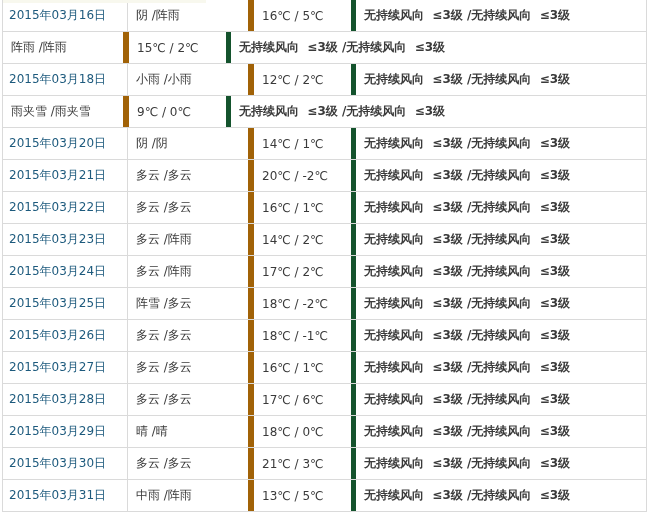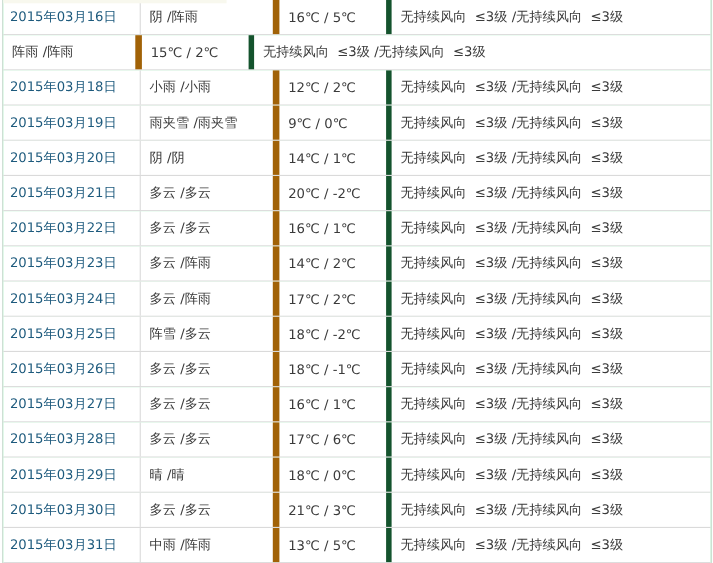--- a/index.html
+++ b/index.html
@@ -15,21 +15,21 @@
     font-size: 12px;
     color: #3a3a3a;
   }
   .weather-table {
     position: relative;
     margin-left: 2px;
     width: 645px;
     box-sizing: border-box;
     border-left: 1px solid #dadada;
     border-right: 1px solid #dadada;
-    background: #86efac;
+    background: #22c55e;
   }
   .row {
     display: flex;
     height: 32px;
     box-sizing: border-box;
     border-bottom: 1px solid #dadada;
     align-items: stretch;
     background: #ffffff;
   }
   .cell {
@@ -50,20 +50,21 @@
     padding-left: 8px;
   }
   .c-temp {
     width: 102px;
     border-right: 5px solid #14532d;
     padding-left: 8px;
   }
   .c-wind {
     flex: 1;
     padding-left: 8px;
+    font-weight: bold;
   }
   .date-link {
     color: #1d5a7d;
     text-decoration: none;
     cursor: pointer;
   }
   .top-strip {
     position: absolute;
     top: 0;
     left: 0;
@@ -93,21 +94,20 @@
   </div>
 
   <div class="row">
     <div class="cell c-date"><span class="date-link">2015年03月18日</span></div>
     <div class="cell c-weather">小雨 /小雨</div>
     <div class="cell c-temp">12℃ / 2℃</div>
     <div class="cell c-wind">无持续风向  ≤3级 /无持续风向  ≤3级</div>
   </div>
 
   <div class="row">
-    <div class="cell c-date"><span class="date-link">2015年03月19日</span></div>
     <div class="cell c-weather">雨夹雪 /雨夹雪</div>
     <div class="cell c-temp">9℃ / 0℃</div>
     <div class="cell c-wind">无持续风向  ≤3级 /无持续风向  ≤3级</div>
   </div>
 
   <div class="row">
     <div class="cell c-date"><span class="date-link">2015年03月20日</span></div>
     <div class="cell c-weather">阴 /阴</div>
     <div class="cell c-temp">14℃ / 1℃</div>
     <div class="cell c-wind">无持续风向  ≤3级 /无持续风向  ≤3级</div>

